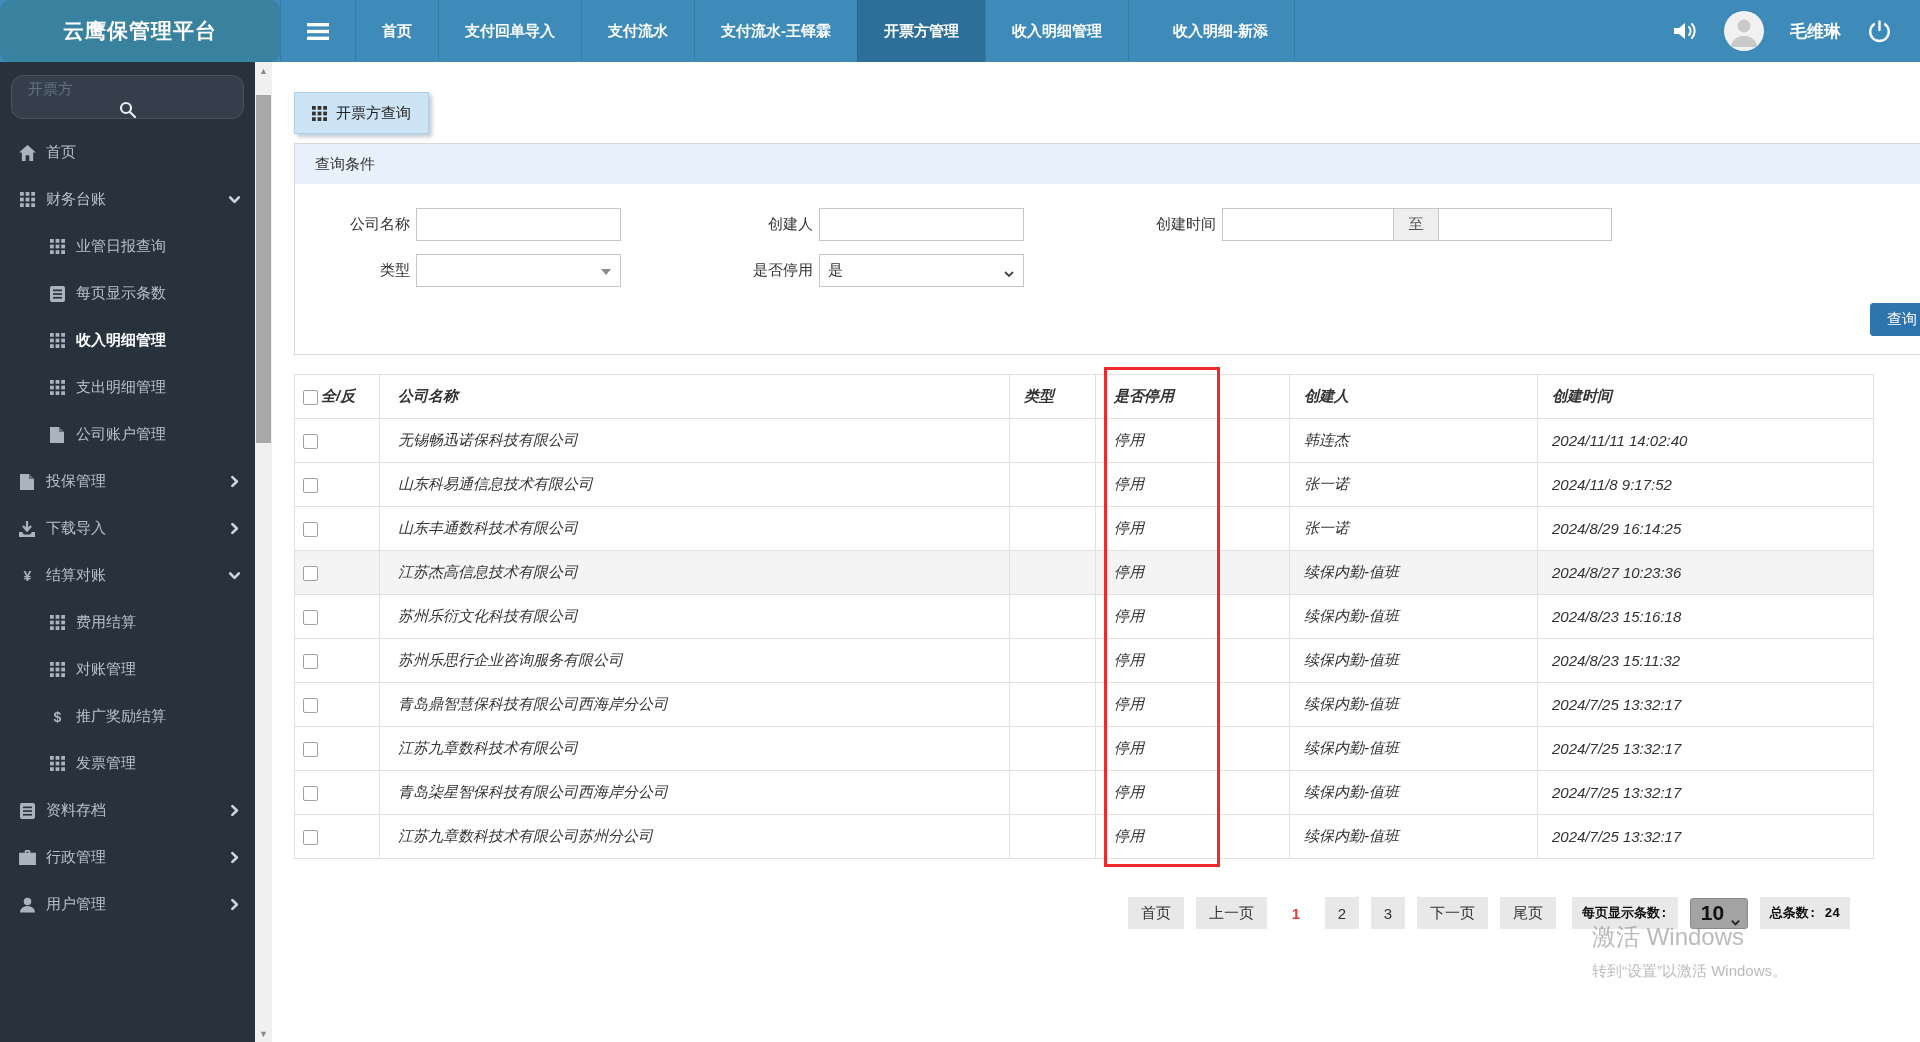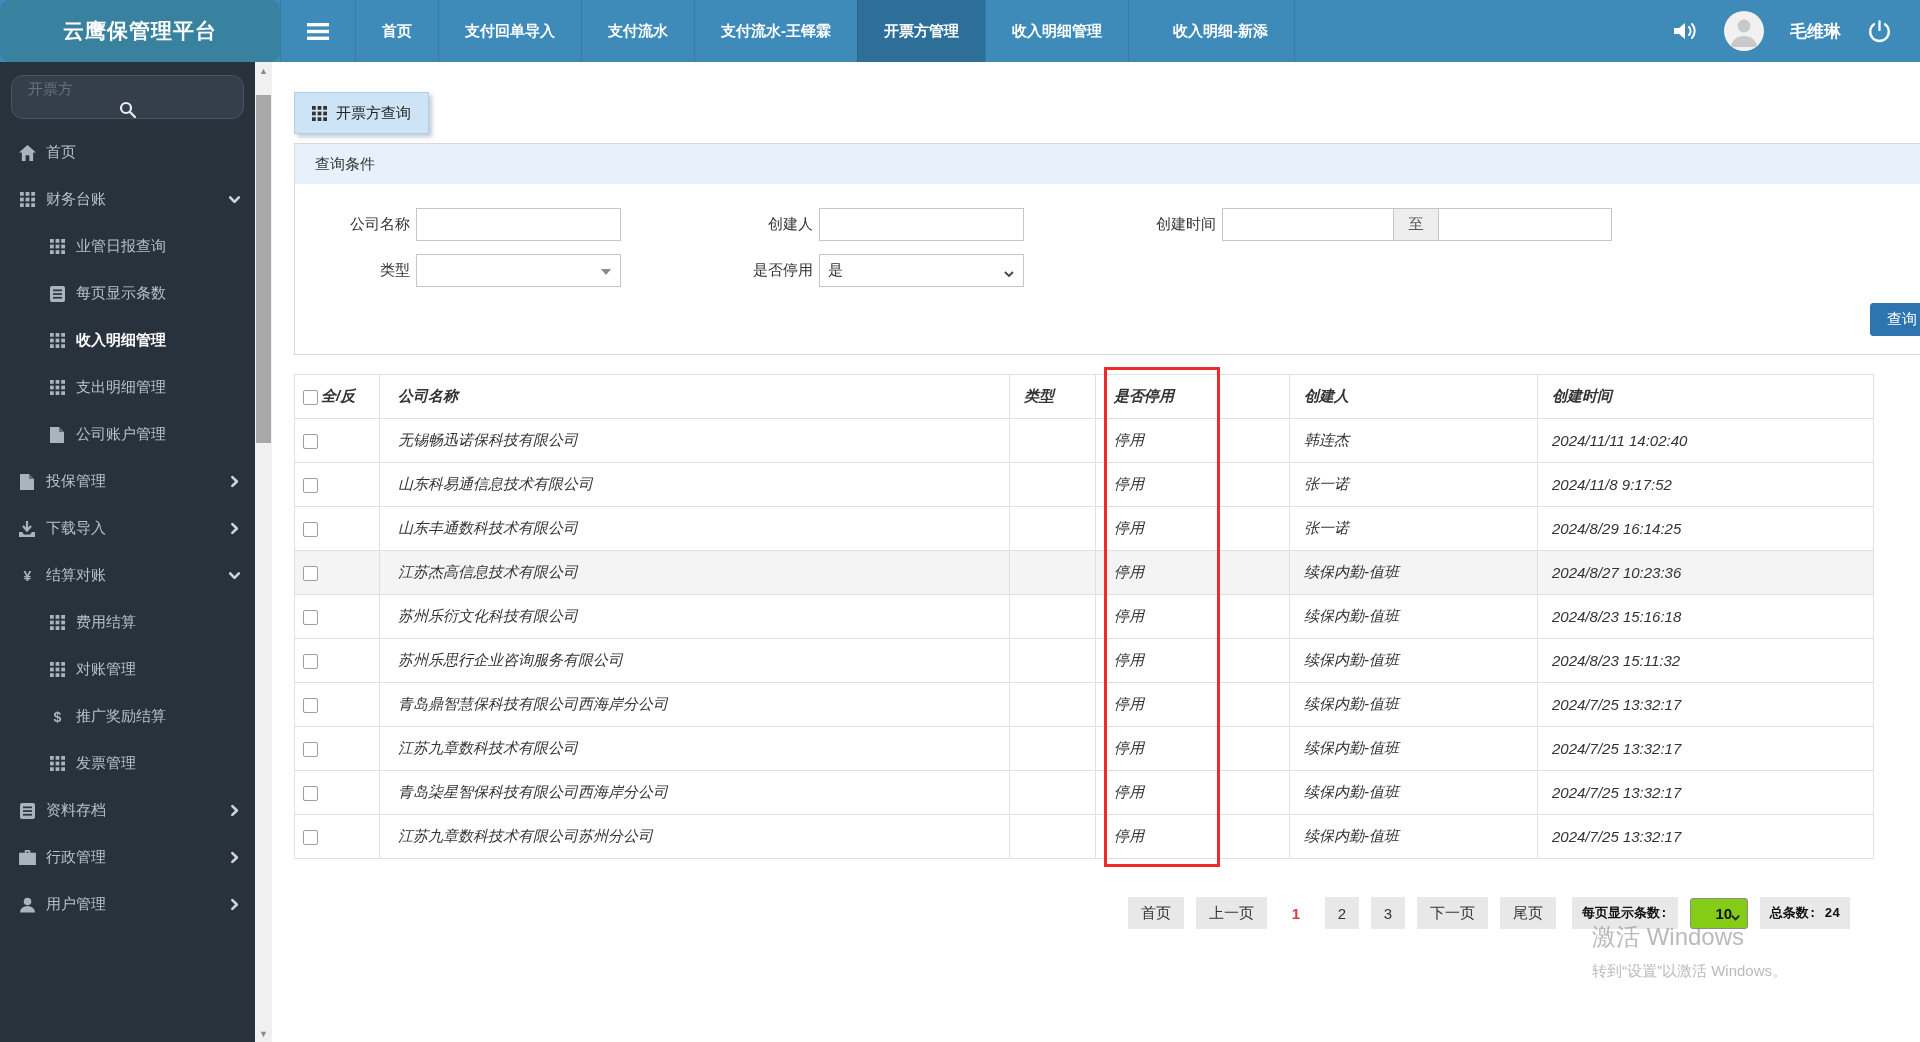--- a/index.html
+++ b/index.html
@@ -80,21 +80,21 @@
   .checkbox { display:inline-block; width:15px; height:15px; border:1px solid #9f9f9f; border-radius:2px; background:#fff; vertical-align:middle; cursor:pointer; }
   .h-select .checkbox { margin-right:3px; }
   .red-box { position:absolute; left:810px; top:-7px; width:116px; height:500px; border:3px solid #ee2b2b; pointer-events:none; }
 
   
   .pagination { display:flex; align-items:center; justify-content:flex-end; gap:12px; margin:38px 24px 0 0; width:1556px; }
   .pg-btn { height:32px; min-width:34px; background:#e8e8e8; display:flex; align-items:center; justify-content:center; font-size:15px; color:#333; padding:0 13px; cursor:pointer; }
   .pg-num { padding:0 11px; }
   .pg-num.active { background:#fff; color:#e4393c; font-weight:bold; }
   .pg-label { height:32px; background:#e8e8e8; display:flex; align-items:center; padding:0 10px; font-size:13px; font-weight:bold; color:#111;font-family:Liberation Mono, monospace; }
-  .pg-select { position:relative; width:58px; height:31px; border:1px solid #8a8a8a; border-radius:3px; background:#84cc16; display:flex; align-items:center; padding-left:10px; font-size:15px; font-weight:bold; color:#111; cursor:pointer;justify-content:center; }
+  .pg-select { position:relative; width:58px; height:31px; border:1px solid #8a8a8a; border-radius:3px; background:#a3a3a3; display:flex; align-items:center; padding-left:10px; font-size:21px; font-weight:bold; color:#111; cursor:pointer; }
   .pg-select .caret-chev { right:6px; top:10px; }
 
   
   .watermark { position:absolute; left:1592px; top:921px; color:rgba(130,130,130,.55); pointer-events:none; z-index:50; }
   .wm1 { font-size:24px; }
   .wm2 { font-size:15px; margin-top:9px; white-space:nowrap; }
 </style>
 </head>
 <body>
 

